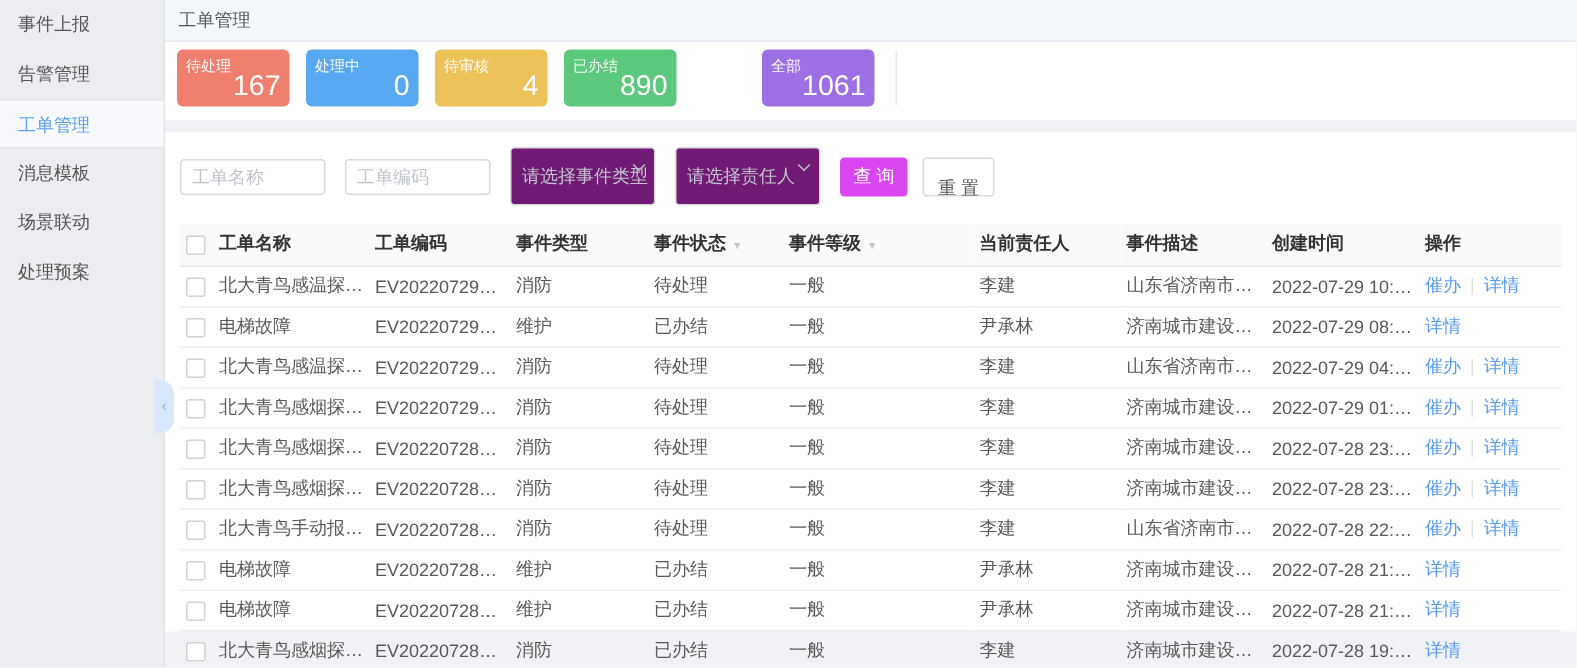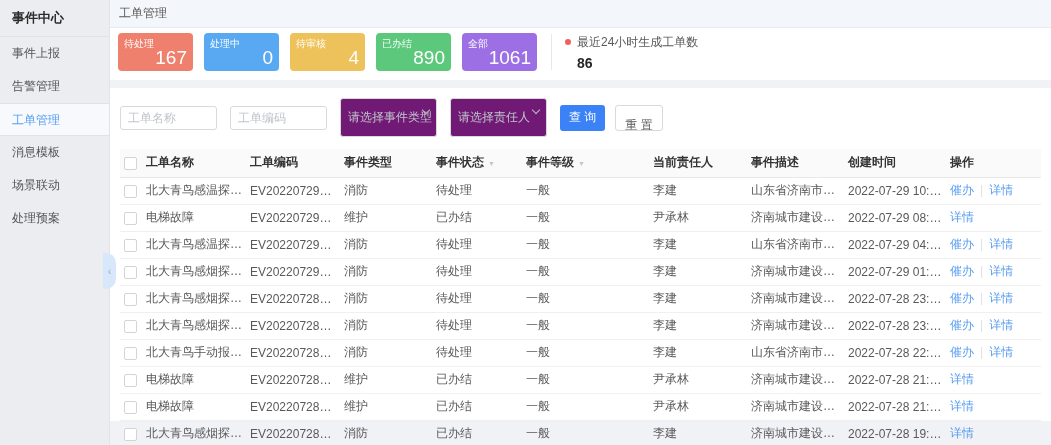--- a/index.html
+++ b/index.html
@@ -41,41 +41,40 @@
   
   .filter-row { display:flex; align-items:center; margin-bottom:12px; }
   .f-input { width:97px; height:24px; border:1px solid #d9d9d9; border-radius:3px;
     font-size:12px; color:#595959; padding:0 7px; margin-right:13px; background:#fff; outline:none; }
   .f-input::placeholder { color:#c0c4cc; }
   .f-select { width:97px; height:39px; border:1px solid #d9d9d9; border-radius:3px;
     font-size:12px; color:#c0c4cc; padding:0 30px 0 7px; margin-right:13px; background:#701a75;
     display:flex; align-items:center; position:relative; cursor:pointer; white-space:nowrap; overflow:hidden; }
   .chev { position:absolute; right:7px; top:8px; width:6px; height:6px;
     border-right:1px solid #bfbfbf; border-bottom:1px solid #bfbfbf; transform:rotate(45deg); }
-  .btn-primary { height:26px; padding:0 9px; background:#3b82f6; color:#fff; border:none;
+  .btn-primary { height:26px; padding:0 9px; background:#d946ef; color:#fff; border:none;
     border-radius:3px; font-size:12px; margin-right:10px; cursor:pointer; white-space:nowrap; }
   .btn-default { height:26px; padding:11px 9px; background:#fff; color:#595959;
     border:1px solid #d9d9d9; border-radius:3px; font-size:12px; cursor:pointer; white-space:nowrap; }
   
   table { border-collapse:collapse; width:921px; table-layout:fixed; font-size:12px; }
   thead th { height:28px; text-align:left; color:#333; font-weight:bold; background:#fafafa;
     border-bottom:1px solid #e8e8e8; padding:0 4px; white-space:nowrap; overflow:hidden; }
   tbody td { height:27px; color:#595959; border-bottom:1px solid #f0f0f0; padding:0 4px;
     white-space:nowrap; overflow:hidden; text-overflow:ellipsis; }
   .cb { display:inline-block; width:13px; height:13px; border:1px solid #d4d4d4;
     border-radius:2px; background:#fff; vertical-align:middle; cursor:pointer; }
   .funnel { font-size:7px; color:#c5c5c5; margin-left:4px; cursor:pointer; }
   .link { color:#569bf0; cursor:pointer; }
   .op-sep { color:#e0e0e0; margin:0 6px; }
 </style>
 </head>
 <body>
 
 <div class="sidebar">
-  <div class="sb-header">事件中心</div>
   <div>
       <div class="sb-item">事件上报</div>
       <div class="sb-item">告警管理</div>
       <div class="sb-item active">工单管理</div>
       <div class="sb-item">消息模板</div>
       <div class="sb-item">场景联动</div>
       <div class="sb-item">处理预案</div>
     </div>
 </div>
 <div class="collapse-tab">
@@ -99,33 +98,26 @@
             <div class="card-value">0</div>
           </div>
           <div class="card" style="background: rgb(237, 194, 90);">
             <div class="card-label">待审核</div>
             <div class="card-value">4</div>
           </div>
           <div class="card" style="background: rgb(91, 200, 123);">
             <div class="card-label">已办结</div>
             <div class="card-value">890</div>
           </div>
-          <div class="card" style="background: rgb(156, 111, 228);">
+          <div class="card" style="background: rgb(156, 111, 228); margin-left: 46px;">
             <div class="card-label">全部</div>
             <div class="card-value">1061</div>
           </div>
         </div>
       <div class="divider-v"></div>
-      <div>
-        <div class="recent-label">
-          <span class="dot" style="background: rgb(242, 94, 94);"></span>
-          <span>最近24小时生成工单数</span>
-        </div>
-        <div class="recent-value">86</div>
-      </div>
     </div>
   </div>
 
   <div class="gap"></div>
 
   <div class="panel2">
     <div class="filter-row">
       <input class="f-input" type="text" placeholder="工单名称" style="">
       <input class="f-input" type="text" placeholder="工单编码" style="">
       <div class="f-select">

